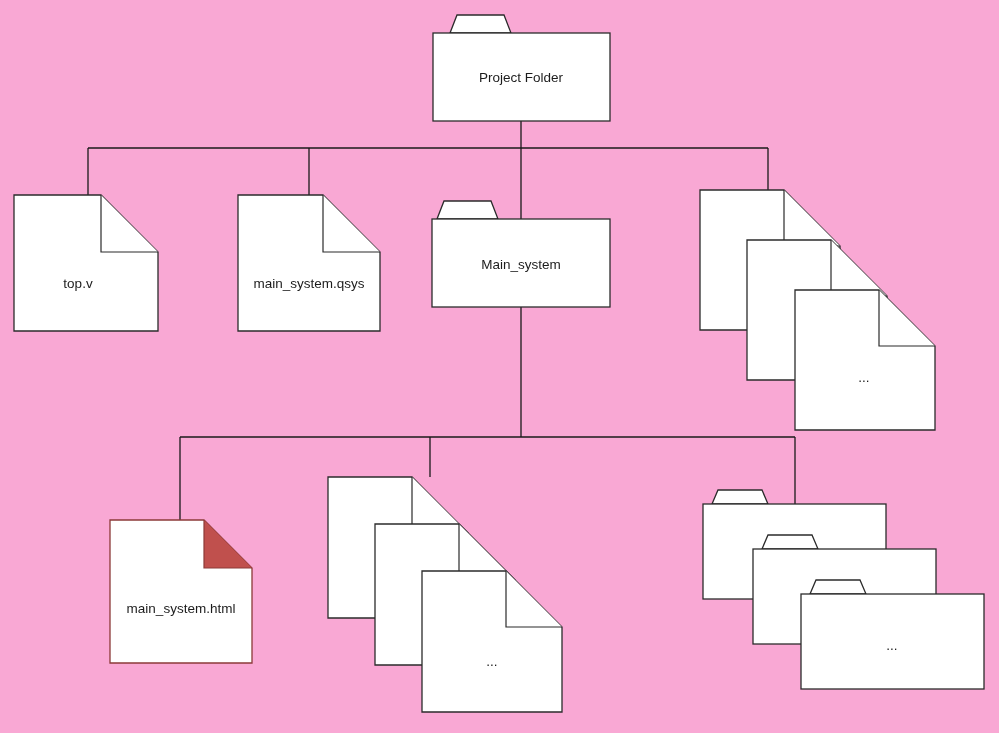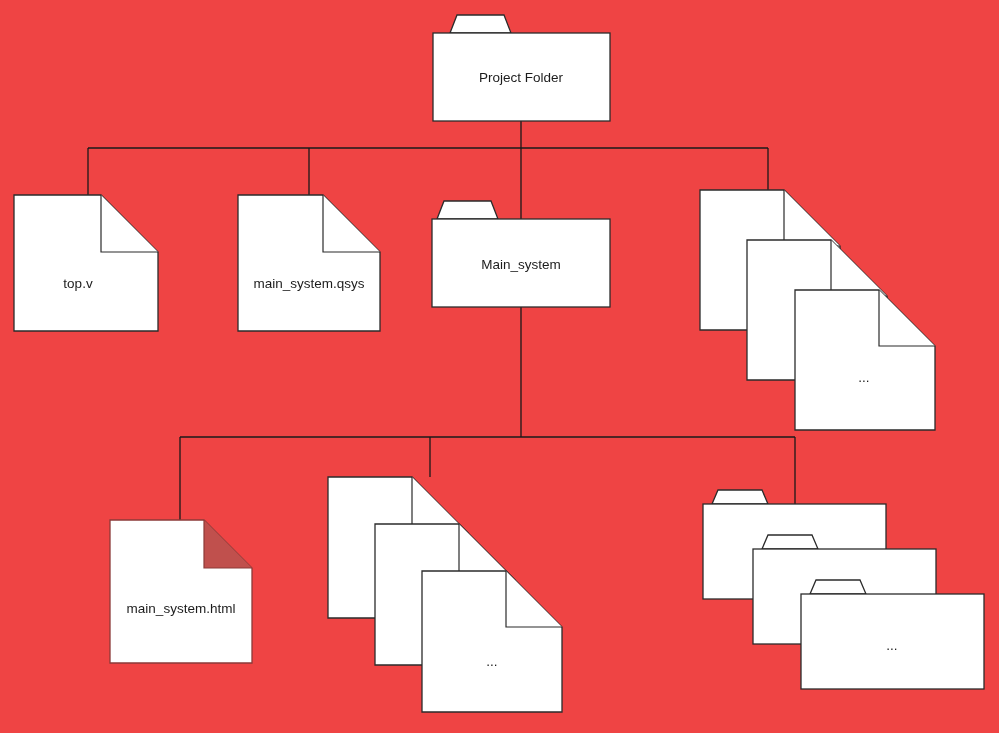--- a/index.html
+++ b/index.html
@@ -7,21 +7,21 @@
     padding: 0;
     background: #ffffff;
     width: 999px;
     height: 733px;
     overflow: hidden;
   }
   .stage {
     position: relative;
     width: 999px;
     height: 733px;
-    background: #ef4444;
+    background: #f9a8d4;
   }
   svg { display: block; }
   .connector {
     stroke: #1a1a1a;
     stroke-width: 1.3;
     fill: none;
   }
   .shape {
     fill: #ffffff;
     stroke: #2b2b2b;

